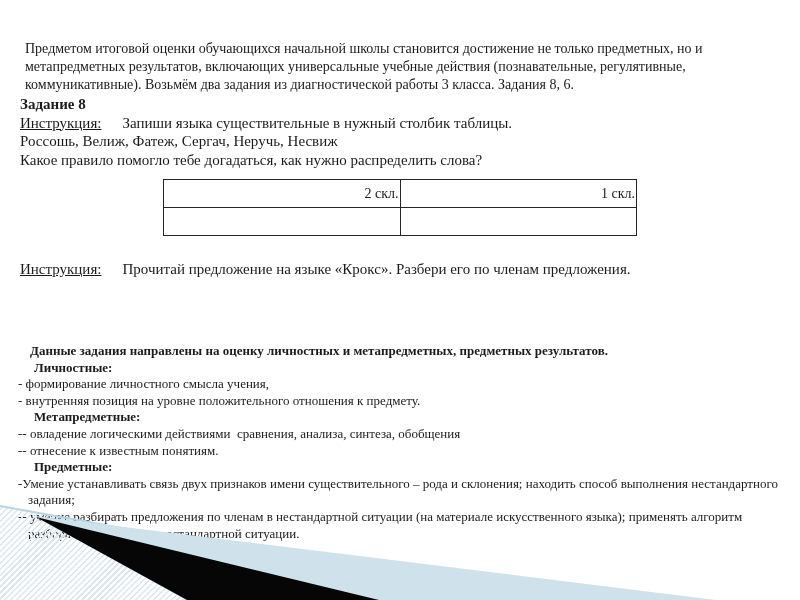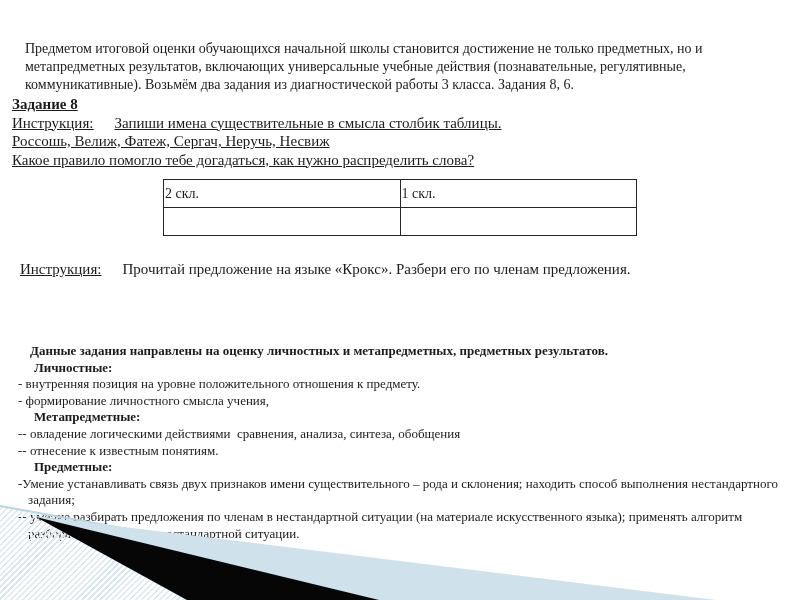--- a/index.html
+++ b/index.html
@@ -11,30 +11,30 @@
   .abs { position:absolute; }
 
   
   #intro {
     left:25px; top:40px; width:716px;
     font-size:14px; line-height:18px; z-index:1;
   }
 
   
   .task { font-size:15px; line-height:18.5px; z-index:1; }
-  #task8 { left:12px; top:95px; width:760px;text-decoration:underline; }
+  #task8 { left:20px; top:95px; width:760px; }
   #task6 { left:20px; top:260px; width:770px; }
   .task-title { font-weight:bold; }
   .instr-label { text-decoration:underline; margin-right:21px; }
 
   
   #decl-table-wrap { left:163px; top:179px; z-index:1; }
   table { border-collapse:collapse; table-layout:fixed; width:474px; }
   th, td { border:1.7px solid #262626; font-weight:normal; }
-  th { height:25px; font-size:14px; text-align:left; vertical-align:middle; }
+  th { height:25px; font-size:14px; text-align:right; vertical-align:middle; }
   td { height:25px; }
 
   
   #analysis {
     left:18px; top:343px; width:764px;
     font-size:13px; line-height:16.6px; z-index:1;
   }
   .an-intro { font-weight:bold; margin-left:12px; }
   .an-head  { font-weight:bold; margin-left:16px; }
   .an-item  { padding-left:10px; text-indent:-10px; white-space:pre-wrap; }
@@ -65,21 +65,21 @@
   }
 </style>
 </head>
 <body>
 
 <div class="abs" id="intro">Предметом итоговой оценки обучающихся начальной школы становится достижение не только предметных, но и метапредметных результатов, включающих универсальные учебные действия (познавательные, регулятивные, коммуникативные).  Возьмём два задания из диагностической работы 3 класса. Задания 8, 6.</div>
 
 <div class="abs task" id="task8">
   <div class="task-title">Задание 8</div>
   <div>
-    <span class="instr-label">Инструкция:</span><span>Запиши имена существительные в смысла столбик таблицы.</span>
+    <span class="instr-label">Инструкция:</span><span>Запиши языка существительные в нужный столбик таблицы.</span>
   </div>
   <div>Россошь, Велиж, Фатеж, Сергач, Неручь, Несвиж</div>
   <div>Какое правило помогло тебе догадаться, как нужно распределить слова?</div>
 </div>
 
 <div class="abs" id="decl-table-wrap">
   <table>
     <tbody>
         <tr>
       <th>2 скл.</th>
@@ -96,22 +96,22 @@
 <div class="abs task" id="task6">
   <div>
     <span class="instr-label">Инструкция:</span><span>Прочитай предложение на языке «Крокс». Разбери его по членам предложения.</span>
   </div>
 </div>
 
 <div class="abs" id="analysis">
   <div class="an-intro">Данные задания направлены на оценку личностных и метапредметных, предметных результатов.</div>
 
   <div class="an-head">Личностные:</div>
+  <div class="an-item">- формирование личностного смысла учения,</div>
   <div class="an-item">- внутренняя позиция на уровне положительного отношения к предмету.</div>
-  <div class="an-item">- формирование личностного смысла учения,</div>
 
   <div class="an-head">Метапредметные:</div>
   <div class="an-item">-- овладение логическими действиями  сравнения, анализа, синтеза, обобщения</div>
   <div class="an-item">-- отнесение к известным понятиям.</div>
 
   <div class="an-head">Предметные:</div>
   <div class="an-item">-Умение устанавливать связь двух признаков имени существительного – рода и склонения; находить способ выполнения нестандартного задания;</div>
   <div class="an-item">-- умение разбирать предложения по членам в нестандартной ситуации (на материале искусственного языка); применять алгоритм разбора предложения в нестандартной ситуации.</div>
 </div>
 

